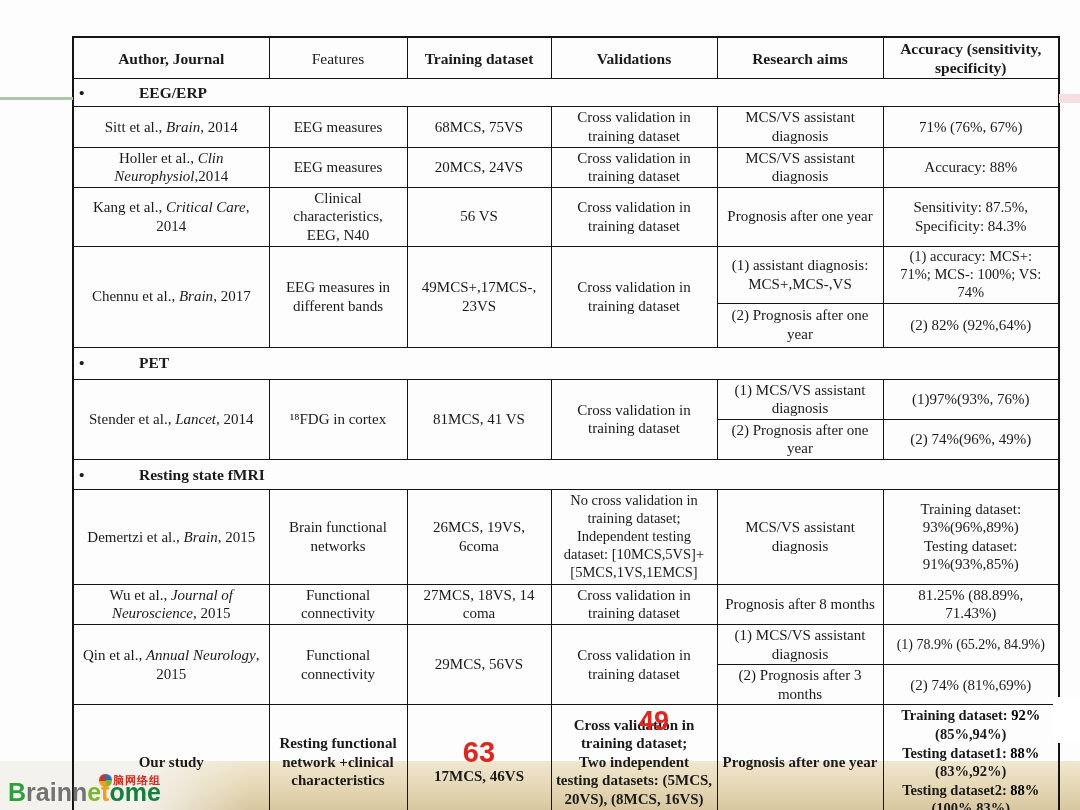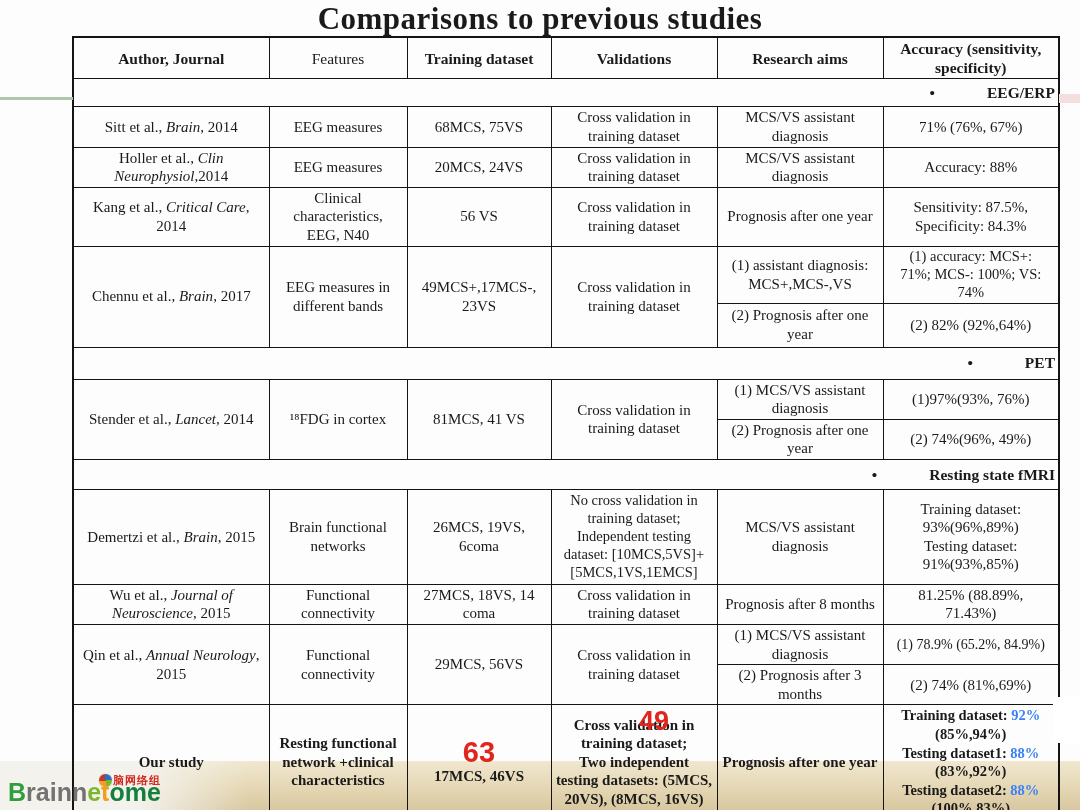--- a/index.html
+++ b/index.html
@@ -17,26 +17,26 @@
   .green-line { position:absolute; left:0; top:97px; width:73px; height:3px; background:#aec6ae; z-index:2; }
   .pink-mark { position:absolute; right:0; top:94px; width:21px; height:9px; background:#f5dede; z-index:2; }
   .white-patch { position:absolute; left:1053px; top:697px; width:27px; height:46px; background:#ffffff; z-index:3; }
 
   table.cmp { position:absolute; left:72px; top:36px; width:986px; z-index:1;
     border-collapse:collapse; table-layout:fixed; border:2px solid #141414; }
   .cmp td, .cmp th { border:1.6px solid #141414; padding:1px 3px; text-align:center;
     vertical-align:middle; font-size:15px; line-height:1.24; background:transparent; }
   .cmp th { font-weight:bold; font-size:15.5px; }
   .pre { white-space:pre-line; }
-  .sec td { text-align:right; font-weight:bold; font-size:15.5px; padding-left:5px; }
+  .sec td { text-align:left; font-weight:bold; font-size:15.5px; padding-left:5px; }
   .sec .bullet { display:inline-block; width:8px; }
   .sec .sec-label { margin-left:52px; }
   .our td { font-weight:bold; }
   .our .acc-cell { font-size:14.5px; line-height:1.28; }
-  .red { color:#3b82f6; font-weight:bold; }
+  .red { color:#000000; font-weight:bold; }
   .big63 { font-size:29px; line-height:1.0; color:#e0251d; font-weight:bold;
     font-family:"Liberation Sans", sans-serif; }
   .overlay-49 { position:absolute; left:616px; top:706px; z-index:3; font-size:27px;
     color:#e0251d; font-weight:bold; font-family:"Liberation Sans", sans-serif;margin-left:23px; }
 
   .logo { position:absolute; left:6px; top:773px; width:230px; height:36px; z-index:4;
     font-family:"Liberation Sans", sans-serif; }
   .logo-word { position:absolute; left:2px; top:7px; font-size:25px; font-weight:bold; line-height:1; }
   .lg-green { color:#2f9e3f; } .lg-red { color:#737373; } .lg-lime { color:#7cb82f; }
   .lg-orange { color:#f0a01e; } .lg-blue { color:#15803d; }
@@ -50,21 +50,20 @@
 </head>
 <body>
 
 <div class="slide">
 
   <div class="bottom-band"></div>
   <div class="band-left"></div>
   <div class="green-line"></div>
   <div class="pink-mark"></div>
 
-  <div class="page-title">Comparisons to previous studies</div>
 
   <table class="cmp">
     <colgroup>
       <col style="width:196px">
         <col style="width:138px">
         <col style="width:144px">
       <col style="width:166px">
         <col style="width:166px">
         <col style="width:176px">
     </colgroup>

